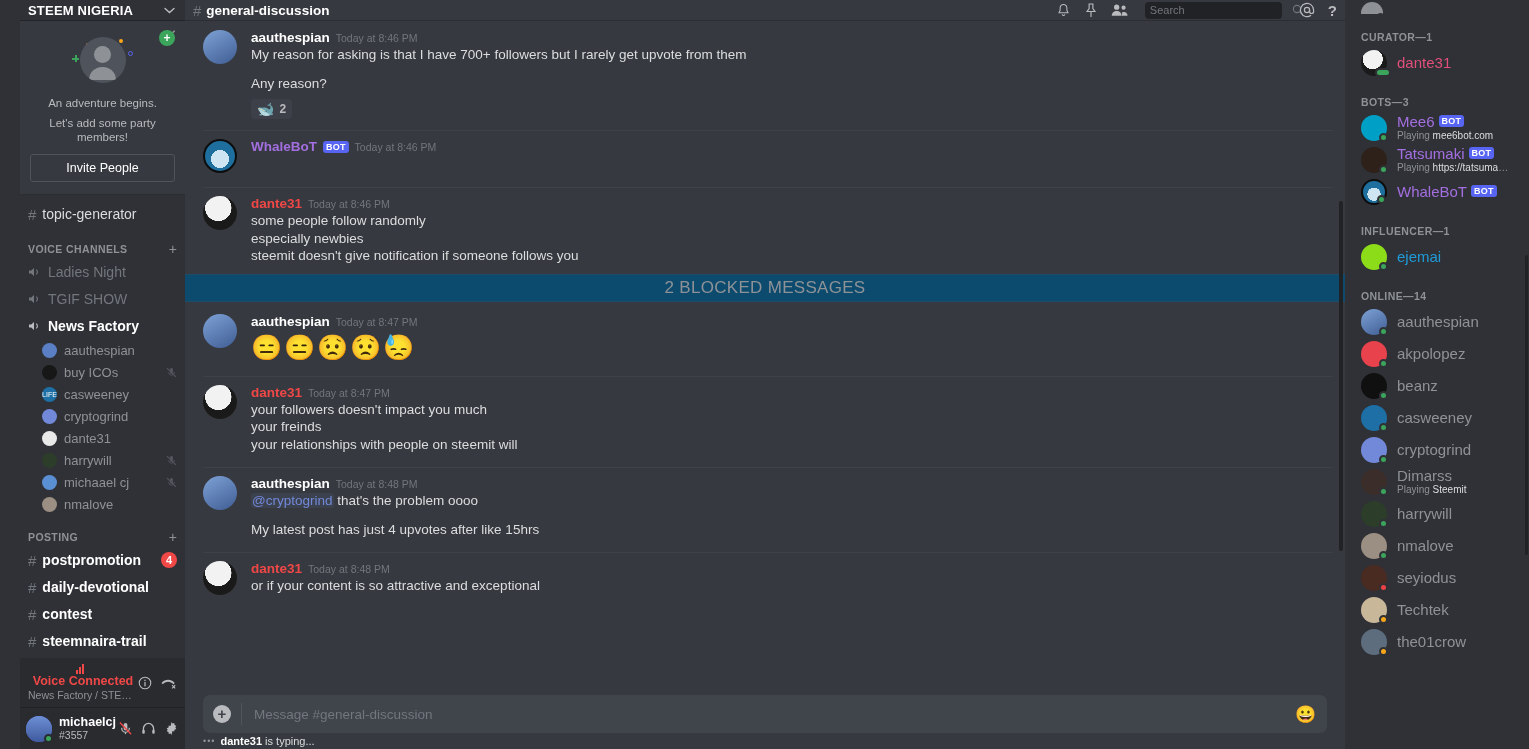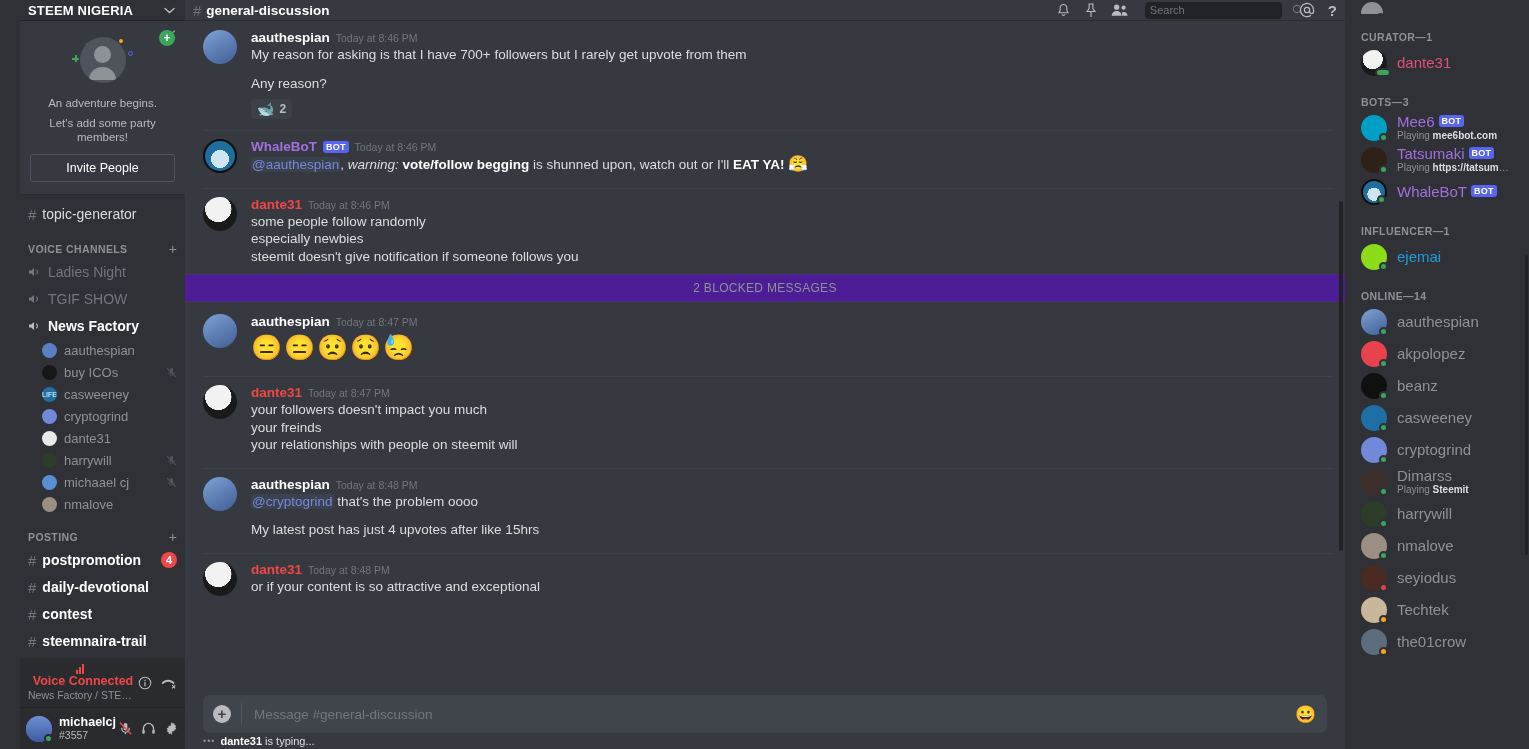--- a/index.html
+++ b/index.html
@@ -232,23 +232,23 @@
   .emoji-row { font-size: 25px; line-height: 30px; margin-top: 2px; letter-spacing: 2px; }
 
   .reaction {
     display: inline-flex; align-items: center; gap: 5px;
     background: rgba(79,84,92,.3); border-radius: 4px;
     padding: 2px 6px; margin-top: 7px;
   }
   .reaction .rc { color: #b9bbbe; font-size: 12px; font-weight: 600; }
 
   .blocked-bar {
-    background: #4c1d95; margin: 7px 0 0 0;
+    background: #0c4a6e; margin: 7px 0 0 0;
     height: 28px; display: flex; align-items: center; justify-content: center;
-    color: #8e9297; font-size: 12px; letter-spacing: .3px; cursor: pointer;
+    color: #8e9297; font-size: 17px; letter-spacing: .3px; cursor: pointer;
     border-top: 1px solid rgba(79,84,92,.25);
     border-bottom: 1px solid rgba(79,84,92,.25);
   }
 
   .composer-wrap { flex: none; padding: 0 18px 0 18px; }
   .composer {
     background: #40444b; border-radius: 7px; height: 38px;
     display: flex; align-items: center; padding: 0 10px 0 0;
   }
   .comp-plus {
@@ -310,21 +310,21 @@
     align-items: center; gap: 4px; line-height: 16px;
   }
   .mem-name.big { font-size: 15px; }
   .mem-name.pink { color: #e0507a; }
   .mem-name.purple { color: #a36fe0; }
   .mem-name.blue { color: #1f9bd8; }
   .mem-sub {
     font-size: 10px; color: #8e9297; white-space: nowrap;
     overflow: hidden; text-overflow: ellipsis; line-height: 12px;
   }
-  .mem-sub b { color: #dcddde; font-weight: bold; }
+  .mem-sub b { color: #dcddde; font-weight: normal; }
   .mem-top-cut { height: 14px; padding-top: 2px; overflow: hidden; }
 
   .mem-scrollbar {
     position: absolute; right: 1px; top: 255px;
     width: 3px; height: 300px; background: #202225; border-radius: 2px;
   }
   .msg-scrollbar {
     position: absolute; right: 2px; top: 180px;
     width: 4px; height: 350px; background: #202225; border-radius: 2px;
   }
@@ -620,23 +620,20 @@
         </div>
 
         <div class="msg grouped-sep" style="margin-top:9px">
           <div class="msg-ava" style="background:radial-gradient(circle at 50% 60%,#cfe6f2 0 38%,#1f6f9e 39%);border:2px solid #0d0d0d"></div>
           <div class="msg-body">
             <div class="msg-head">
               <span class="msg-user purple">WhaleBoT</span>
               <span class="bot-tag">BOT</span>
               <span class="msg-time">Today at 8:46 PM</span>
             </div>
-            <div class="msg-line">
-              <span class="mention">@aauthespian</span><span>, </span><span class="ital">warning:</span><span> </span><span class="bold">vote/follow begging</span><span> is shunned upon, watch out or I'll </span><span class="bold">EAT YA!</span> <span style="font-size:16px">😤</span>
-            </div>
           </div>
         </div>
 
         <div class="msg grouped-sep" style="margin-top:12px">
           <div class="msg-ava" style="background:radial-gradient(circle at 45% 35%,#f2f2f2 0 45%,#1a1a1a 46%)"></div>
           <div class="msg-body">
             <div class="msg-head">
               <span class="msg-user red">dante31</span>
               <span class="msg-time">Today at 8:46 PM</span>
             </div>

